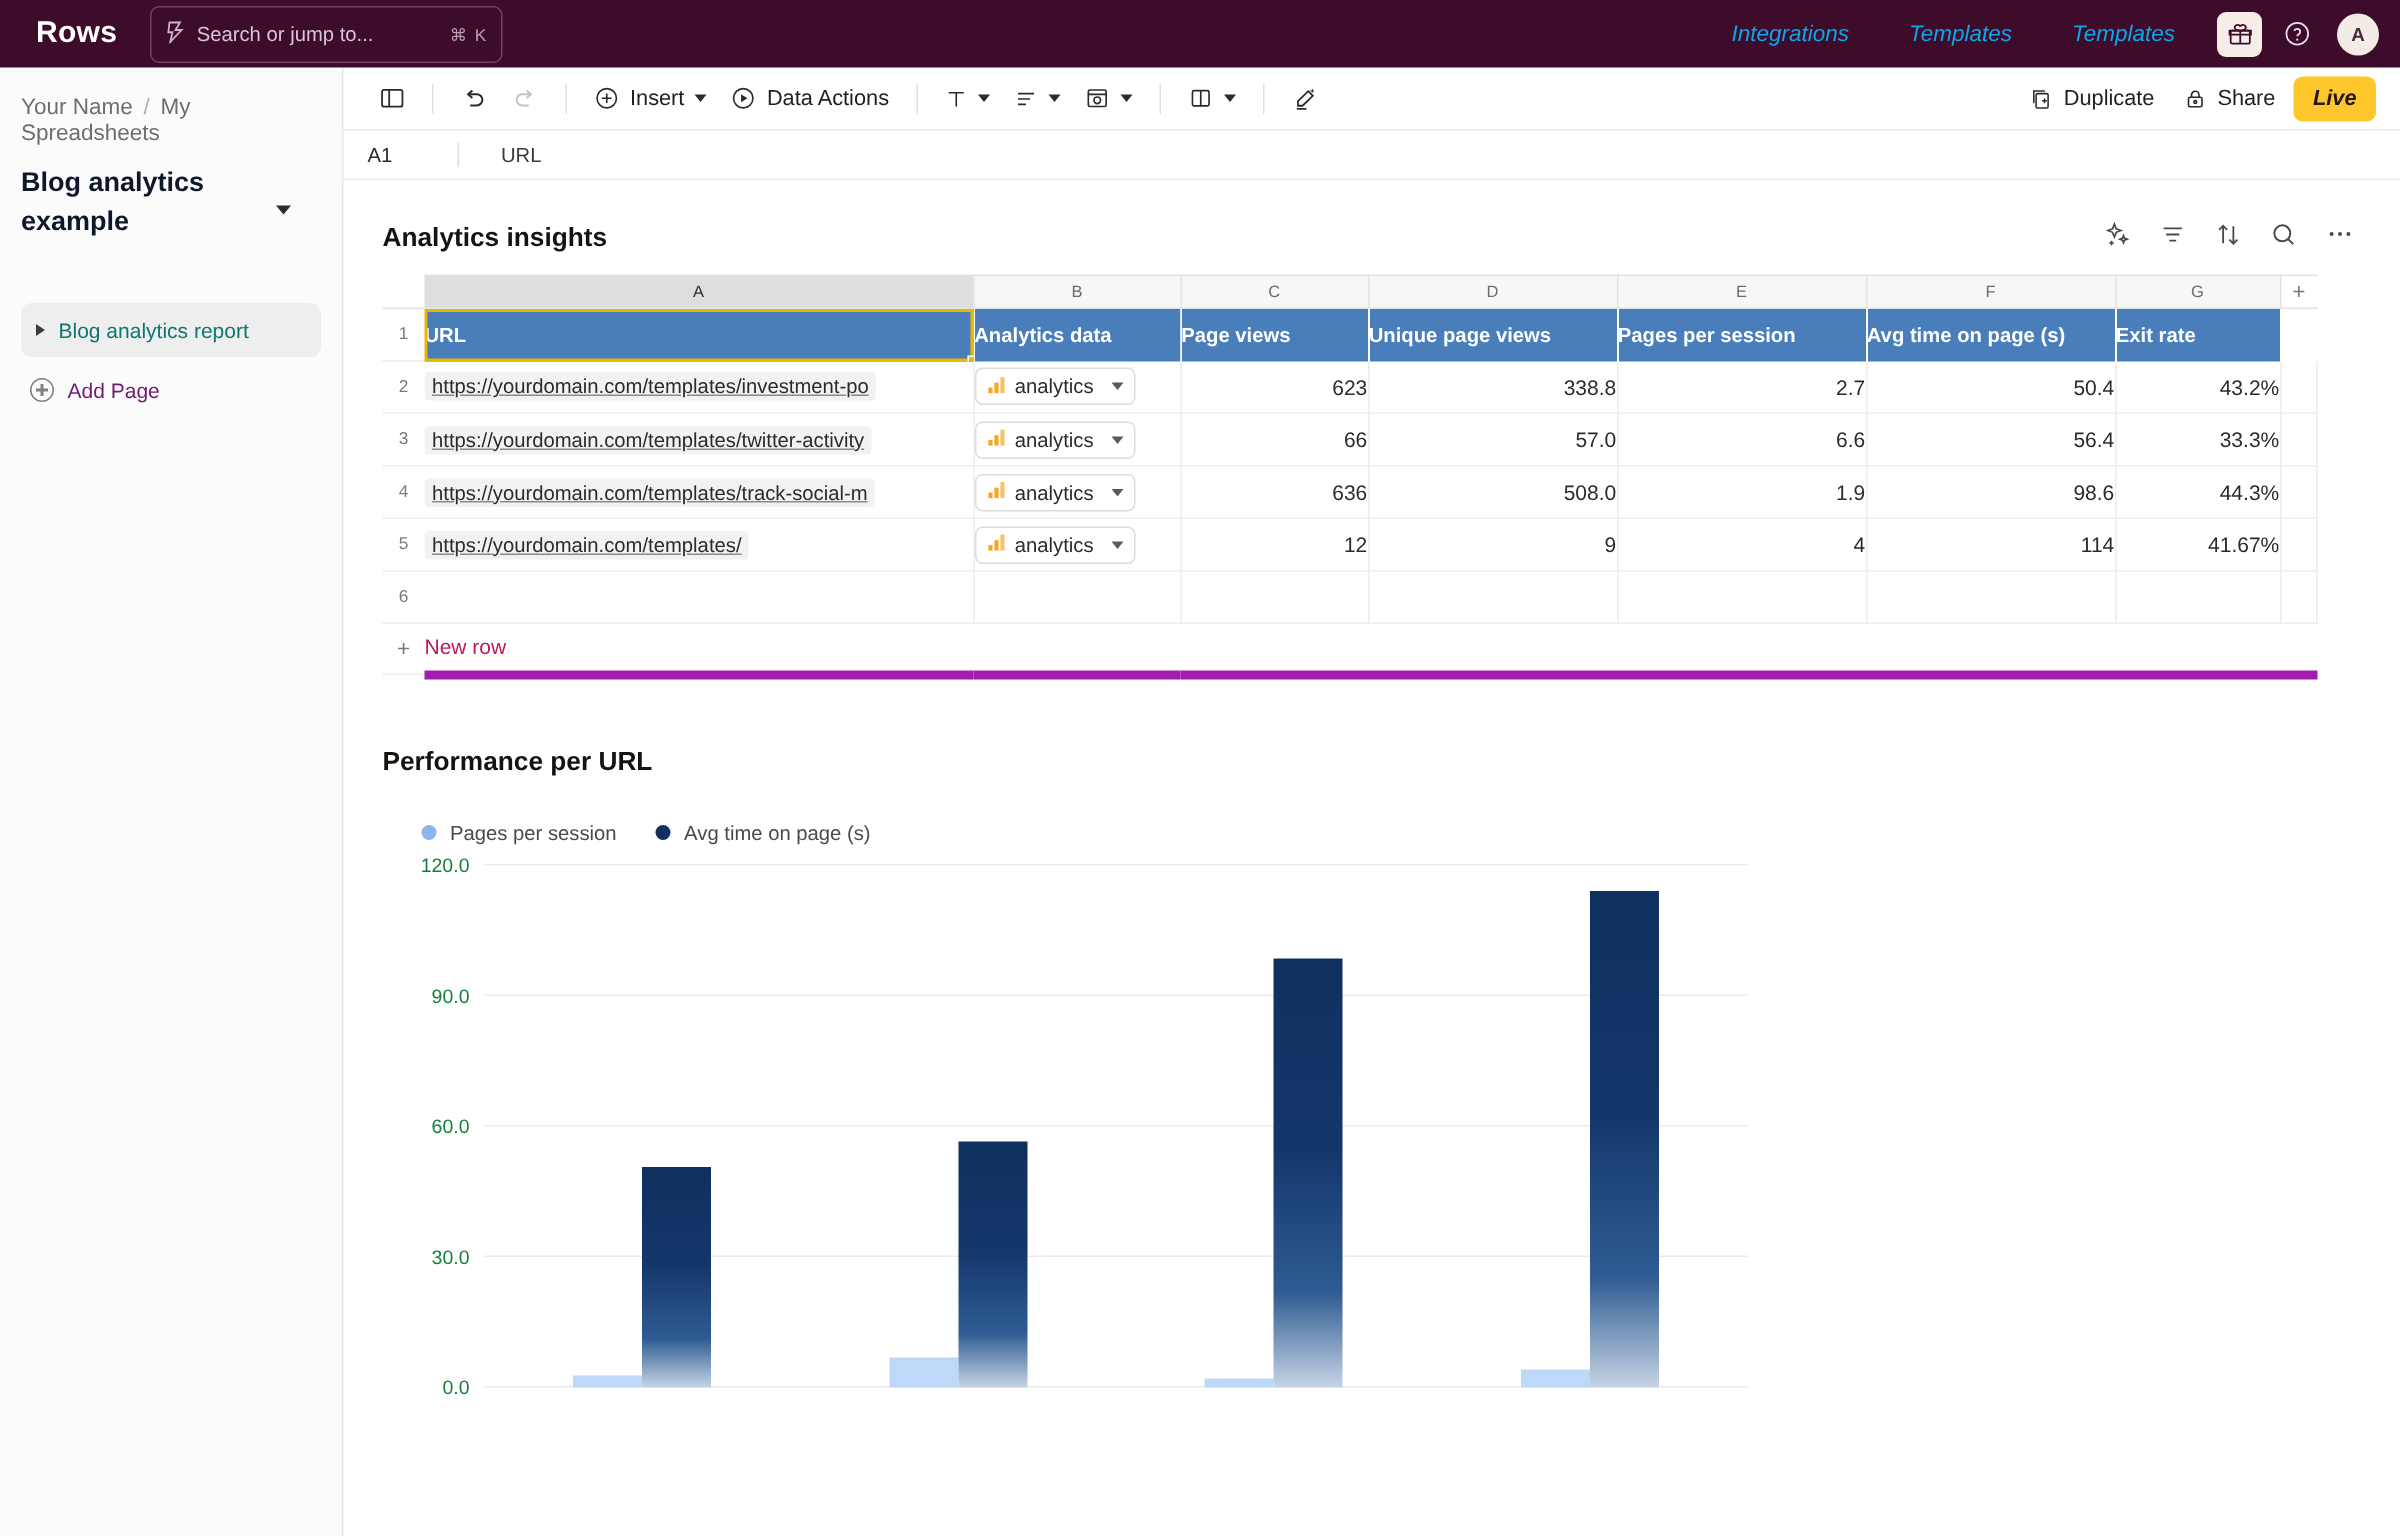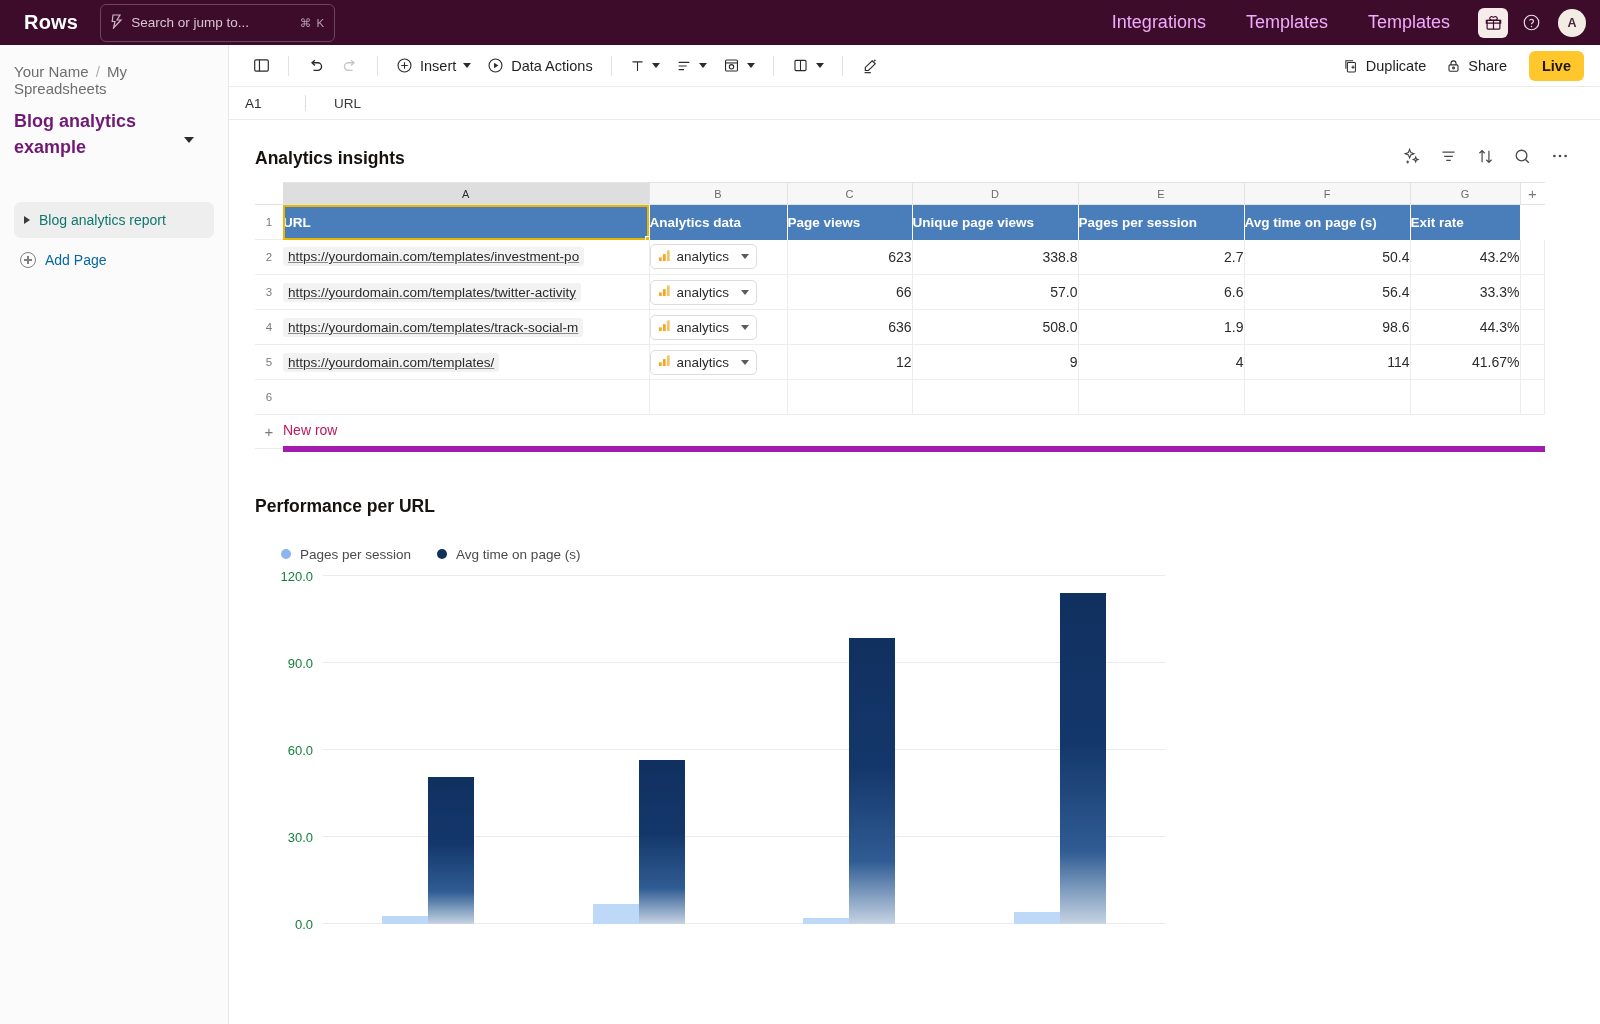--- a/index.html
+++ b/index.html
@@ -25,22 +25,22 @@
   .searchbox {
     display: flex; align-items: center; gap: 8px;
     width: 235px; height: 38px;
     border: 1px solid #6c4560; border-radius: 6px;
     padding: 0 9px;
     color: #d8c6d2; font-size: 13.5px;
   }
   .searchbox .kbd { margin-left: auto; font-size: 11.5px; color: #b99fb1; letter-spacing:1px;}
   .topnav { margin-left: auto; display: flex; align-items: center; gap: 0px; }
   .topnav a {
-    color: #f0abfc; font-size: 18px; text-decoration: none;
-    padding: 0 20px; line-height: 45px;
+    color: #0ea5e9; font-size: 15px; text-decoration: none;
+    padding: 0 20px; line-height: 45px; font-style: italic;
   }
   .gift-btn {
     width: 30px; height: 30px; background: #f6ece9; border-radius: 6px;
     display: flex; align-items: center; justify-content: center;
     margin-left: 8px;
   }
   .help-btn { width: 30px; height: 30px; display:flex; align-items:center; justify-content:center; margin-left: 8px;}
   .avatar {
     width: 28px; height: 28px; border-radius: 50%;
     background: #f3ece5; color: #4a2740;
@@ -54,40 +54,40 @@
   
   .sidebar {
     width: 229px; min-width: 229px; height: 100%;
     background: #fbfbfb; border-right: 1px solid #e8e8e8;
     padding: 18px 14px 0 14px;
   }
   .breadcrumb { font-size: 15px; color: #6e6e6e; margin-bottom: 12px; }
   .breadcrumb .sep { color: #b0b0b0; margin: 0 3px; }
   .doc-title-row { display: flex; align-items: flex-start; gap: 6px; }
   .doc-title {
-    font-size: 18px; font-weight: 700; color: #701a75;
+    font-size: 18px; font-weight: 700; color: #0f172a;
     line-height: 1.42; max-width: 160px;
   }
   .caret-down {
     width: 0; height: 0; border-left: 5px solid transparent;
     border-right: 5px solid transparent; border-top: 6px solid #2b2b2b;
     margin-top: 28px; margin-left: 4px;
   }
   .pages { margin-top: 42px; }
   .page-item {
     display: flex; align-items: center; gap: 9px;
     height: 36px; border-radius: 7px; padding: 0 10px;
     font-size: 14px; color: #0f766e;
   }
   .page-item.active { background: #eeeeee; }
   .tri-right {
     width: 0; height: 0; border-top: 4.5px solid transparent;
     border-bottom: 4.5px solid transparent; border-left: 6px solid #3b3b3b;
   }
-  .add-page { display: flex; align-items: center; gap: 9px; height: 36px; padding: 0 6px; font-size: 14px; color: #0369a1; margin-top: 4px;}
+  .add-page { display: flex; align-items: center; gap: 9px; height: 36px; padding: 0 6px; font-size: 14px; color: #701a75; margin-top: 4px;}
   .circ-plus {
     width: 16px; height: 16px; border-radius: 50%; border: 1.4px solid #808080;
     position: relative; flex: none;
   }
   .circ-plus::before, .circ-plus::after {
     content:''; position:absolute; background:#808080;
   }
   .circ-plus::before { left: 3px; right: 3px; top: 6.3px; height: 1.4px; }
   .circ-plus::after { top: 3px; bottom: 3px; left: 6.3px; width: 1.4px; }
 
@@ -105,21 +105,21 @@
   .tb-icon { display:flex; align-items:center; justify-content:center; }
   .tb-sep { width: 1px; height: 20px; background: #e2e2e2; margin: 0 10px; }
   .tb-caret {
     width: 0; height: 0; border-left: 4px solid transparent;
     border-right: 4px solid transparent; border-top: 5px solid #2b2b2b;
   }
   .tb-right { margin-left: auto; display: flex; align-items: center; gap: 4px;}
   .live-btn {
     background: #ffc72c; color: #221712; font-weight: 700; font-size: 14.5px;
     height: 30px; padding: 0 13px; border-radius: 6px;
-    display: flex; align-items: center; margin-left: 10px;
+    display: flex; align-items: center;  font-style: italic;
   }
 
   .formula-bar {
     height: 33px; display: flex; align-items: center;
     border-bottom: 1px solid #ebebeb; padding: 0 16px;
     font-size: 13.5px; color: #3a3a3a;
   }
   .cellref { width: 60px; color:#2b2b2b; }
   .fb-sep { width:1px; height:16px; background:#dcdcdc; margin-right: 28px;}
 

